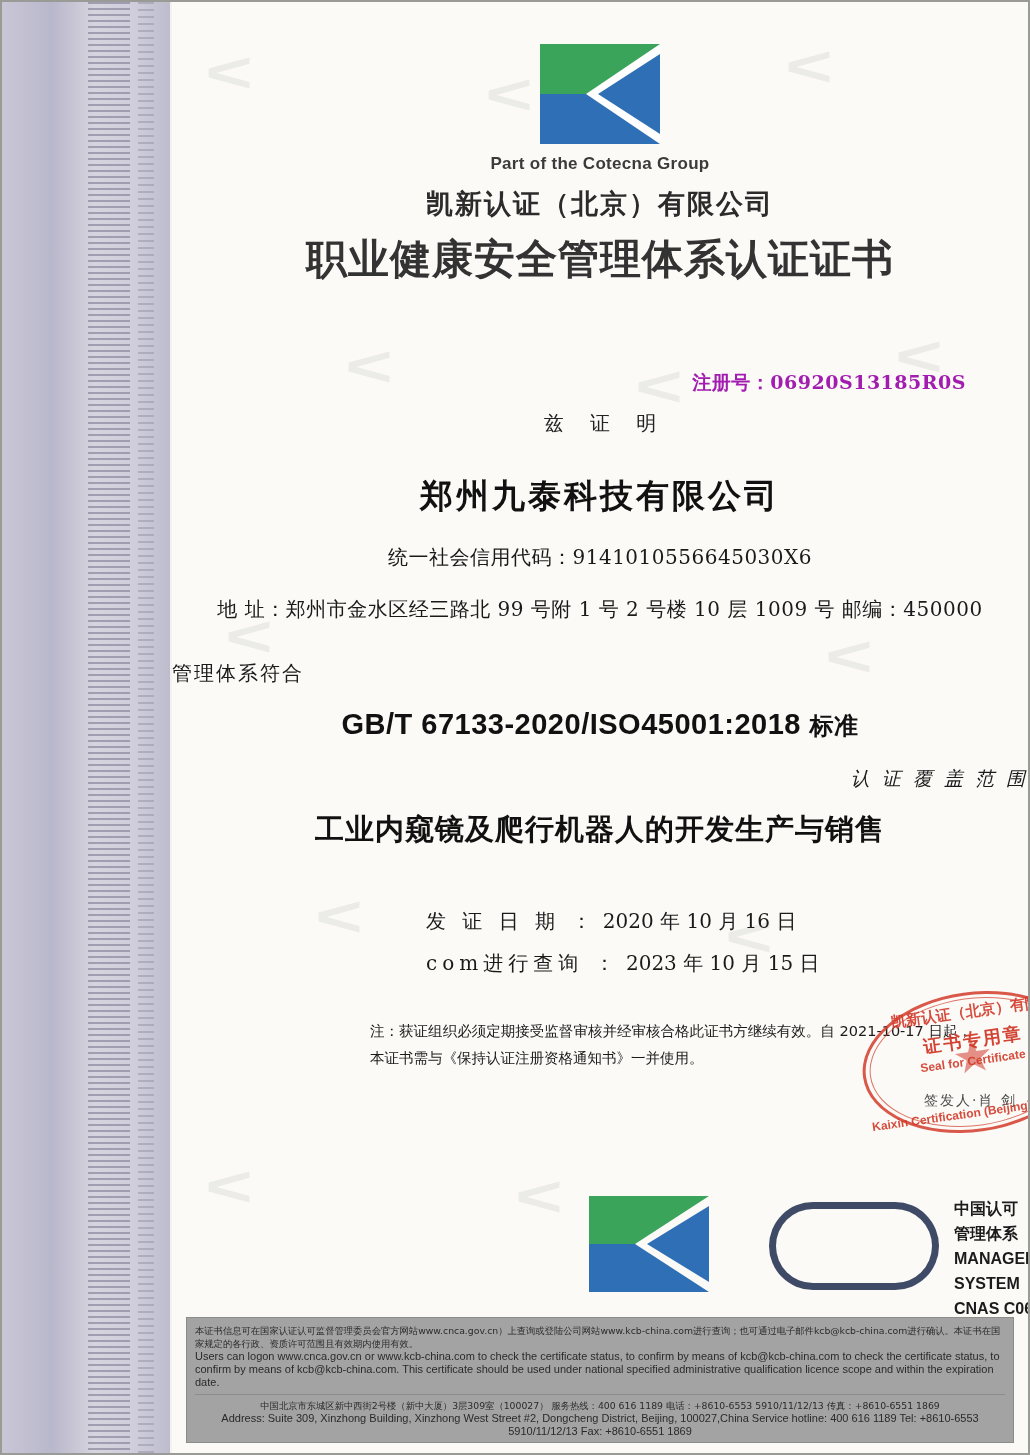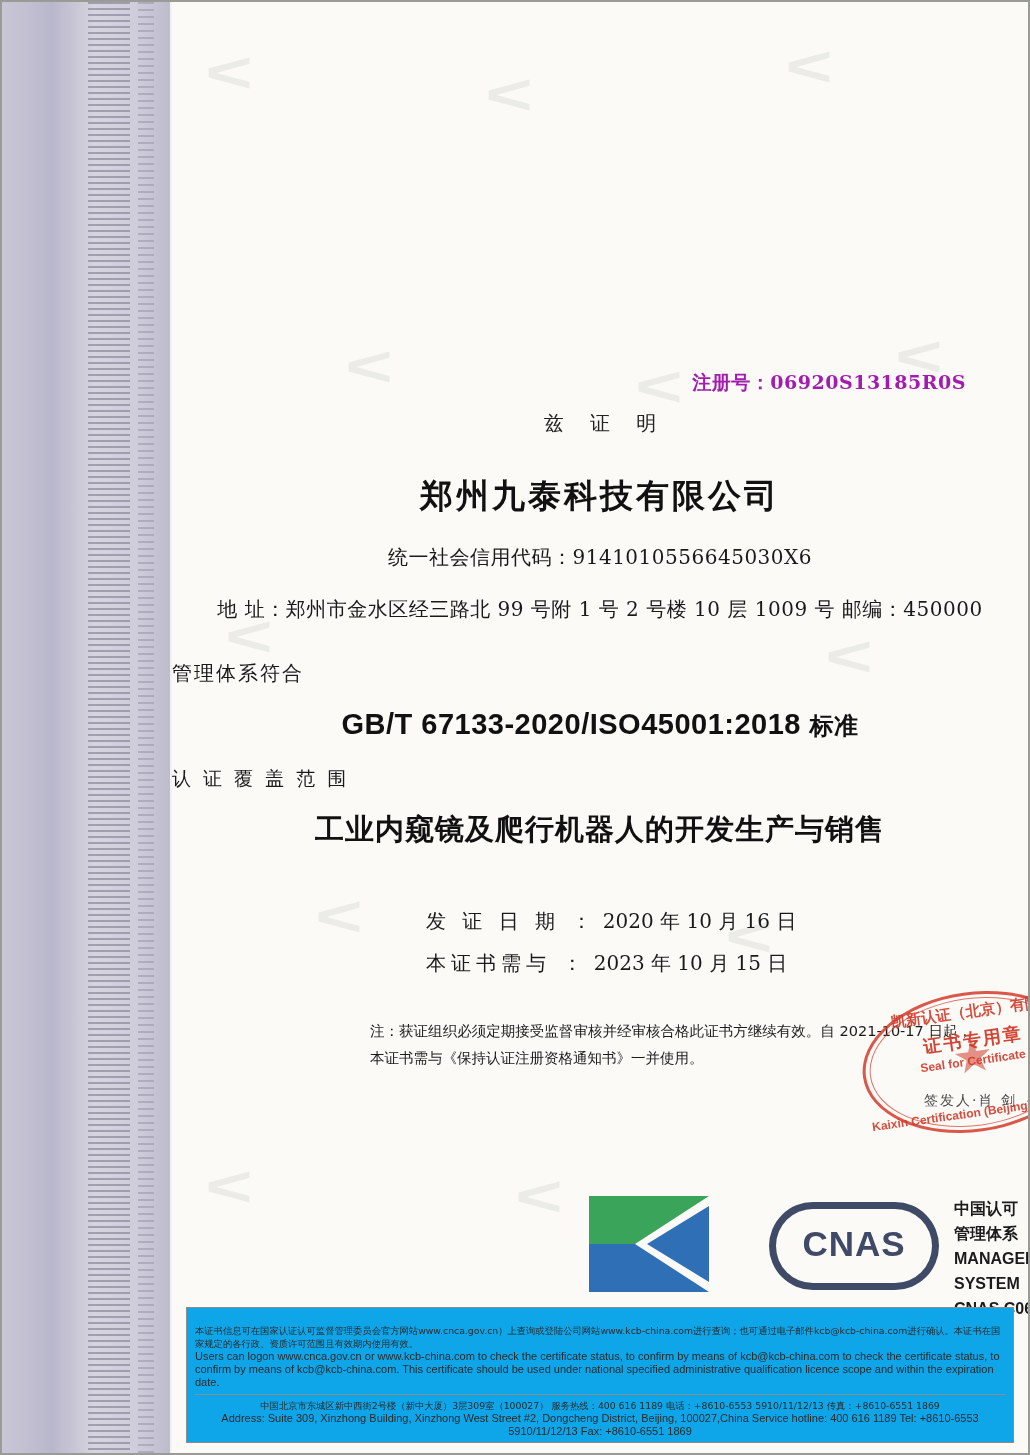--- a/index.html
+++ b/index.html
@@ -135,23 +135,23 @@
   }
   .standard{
     position:absolute;left:0;right:0;top:706px;text-align:center;
     font-family:"Liberation Sans", sans-serif;
     font-size:29px;font-weight:700;color:#111;letter-spacing:.5px;
   }
   .standard .cn{
     font-family:"DejaVu Sans", sans-serif;font-size:24px;font-weight:700;
   }
   .scope-label{
-    position:absolute;left:0;right:0;top:764px;text-align:left;
-    font-family:"DejaVu Sans", sans-serif;
-    font-size:19px;color:#1a1a1a;letter-spacing:3px;
+    position:absolute;left:0;right:0;top:764px;text-align:right;
+    font-family:"DejaVu Sans", sans-serif;
+    font-size:19px;color:#1a1a1a;letter-spacing:3px;font-style:italic;
   }
   .scope-value{
     position:absolute;left:0;right:0;top:808px;text-align:center;
     font-family:"DejaVu Sans", sans-serif;
     font-size:29px;font-weight:700;color:#111;letter-spacing:1px;
   }
   .dates{
     position:absolute;left:222px;top:898px;
     font-family:"DejaVu Serif", serif;
     font-size:20px;color:#1a1a1a;line-height:42px;
@@ -283,22 +283,22 @@
     position:absolute;left:770px;top:14px;
     font-family:"Liberation Sans", sans-serif;
     font-size:16px;color:#1b1b1b;line-height:25px;font-weight:700;
   }
   .cnas-text .cn{font-family:"DejaVu Sans", sans-serif;font-size:16px;font-weight:700;}
   
   .footer{
     position:absolute;left:14px;right:14px;bottom:10px;
     border:1px solid #8c8c88;
     box-sizing:border-box;
-    padding:16px 8px 4px 8px;
-    background:#0ea5e9;
+    padding:6px 8px 4px 8px;
+    background:#a3a3a3;
   }
   .footer .row{
     font-family:"Liberation Sans", sans-serif;
     font-size:11px;color:#2a2a2a;line-height:13px;
   }
   .footer .cnrow{font-family:"DejaVu Sans", sans-serif;font-size:9.3px;}
   .footer .divider{
     border-top:1px solid #8c8c88;margin:5px 0 4px 0;
   }
 </style>
@@ -324,20 +324,31 @@
       <span class="chev" style="left:470px;top:350px;">&lt;</span>
       <span class="chev" style="left:730px;top:320px;">&lt;</span>
       <span class="chev" style="left:60px;top:600px;">&lt;</span>
       <span class="chev" style="left:660px;top:620px;">&lt;</span>
       <span class="chev" style="left:150px;top:880px;">&lt;</span>
       <span class="chev" style="left:560px;top:900px;">&lt;</span>
       <span class="chev" style="left:40px;top:1150px;">&lt;</span>
       <span class="chev" style="left:350px;top:1160px;">&lt;</span>
     </div>
 
+    <div class="logo-wrap">
+      <div class="logo">
+        <div class="green"></div>
+        <div class="blue"></div>
+        <div class="notch"></div>
+        <div class="notch-inner"></div>
+      </div>
+      <div class="part-of">Part of the Cotecna Group</div>
+      <div class="cn-company">凯新认证（北京）有限公司</div>
+      <div class="cert-title">职业健康安全管理体系认证证书</div>
+    </div>
 
     <div class="reg-no">
       <span>注册号：</span><span>06920S13185R0S</span>
     </div>
 
     <div class="zi-zhengming">兹 证 明</div>
     <div class="org-name">郑州九泰科技有限公司</div>
     <div class="credit-code">统一社会信用代码：9141010556645030X6</div>
     <div class="address">地 址：郑州市金水区经三路北 99 号附 1 号 2 号楼 10 层 1009 号  邮编：450000</div>
     <div class="sys-conform">管理体系符合</div>
@@ -347,21 +358,21 @@
     </div>
     <div class="scope-label">认 证 覆 盖 范 围</div>
     <div class="scope-value">工业内窥镜及爬行机器人的开发生产与销售</div>
 
     <div class="dates">
       <div>
         <span class="lbl">发 证 日 期 ：</span>
         <span>2020 年 10 月 16 日</span>
       </div>
       <div>
-        <span class="lbl">本证书需与 ：</span>
+        <span class="lbl">com进行查询 ：</span>
         <span>2023 年 10 月 15 日</span>
       </div>
     </div>
 
     <div class="note">注：获证组织必须定期接受监督审核并经审核合格此证书方继续有效。自 2021-10-17 日起，本证书需与《保持认证注册资格通知书》一并使用。</div>
 
     <div class="seal">
       <div class="ellipse"></div>
       <div class="ellipse2"></div>
       <div class="star">★</div>
@@ -378,21 +389,20 @@
       <div class="cot-logo">
         <div class="green"></div>
         <div class="blue"></div>
         <div class="notch"></div>
         <div class="notch-inner"></div>
       </div>
 
       <div class="cnas">
         <div class="swoosh-top"></div>
         <div class="swoosh-bot"></div>
-        <div class="word">CNAS</div>
       </div>
 
       <div class="cnas-text">
         <div class="cn">中国认可</div>
         <div class="cn">管理体系</div>
         <div>MANAGEMENT SYSTEM</div>
         <div>CNAS C069-M</div>
       </div>
     </div>
 

